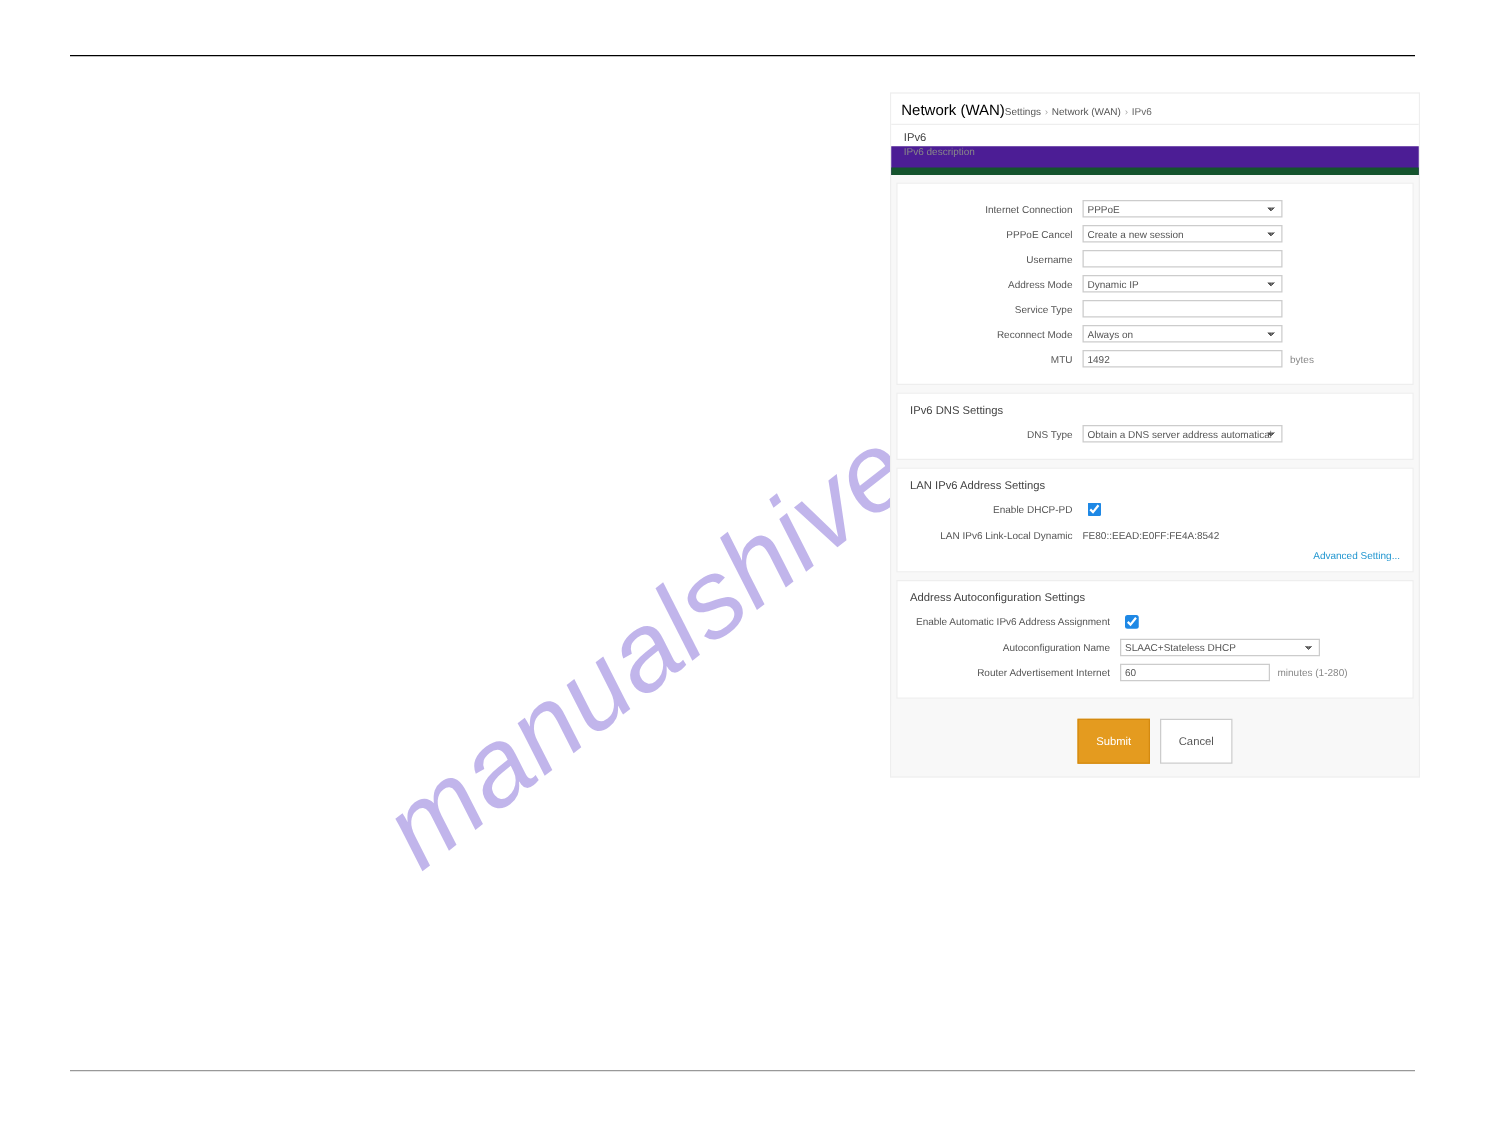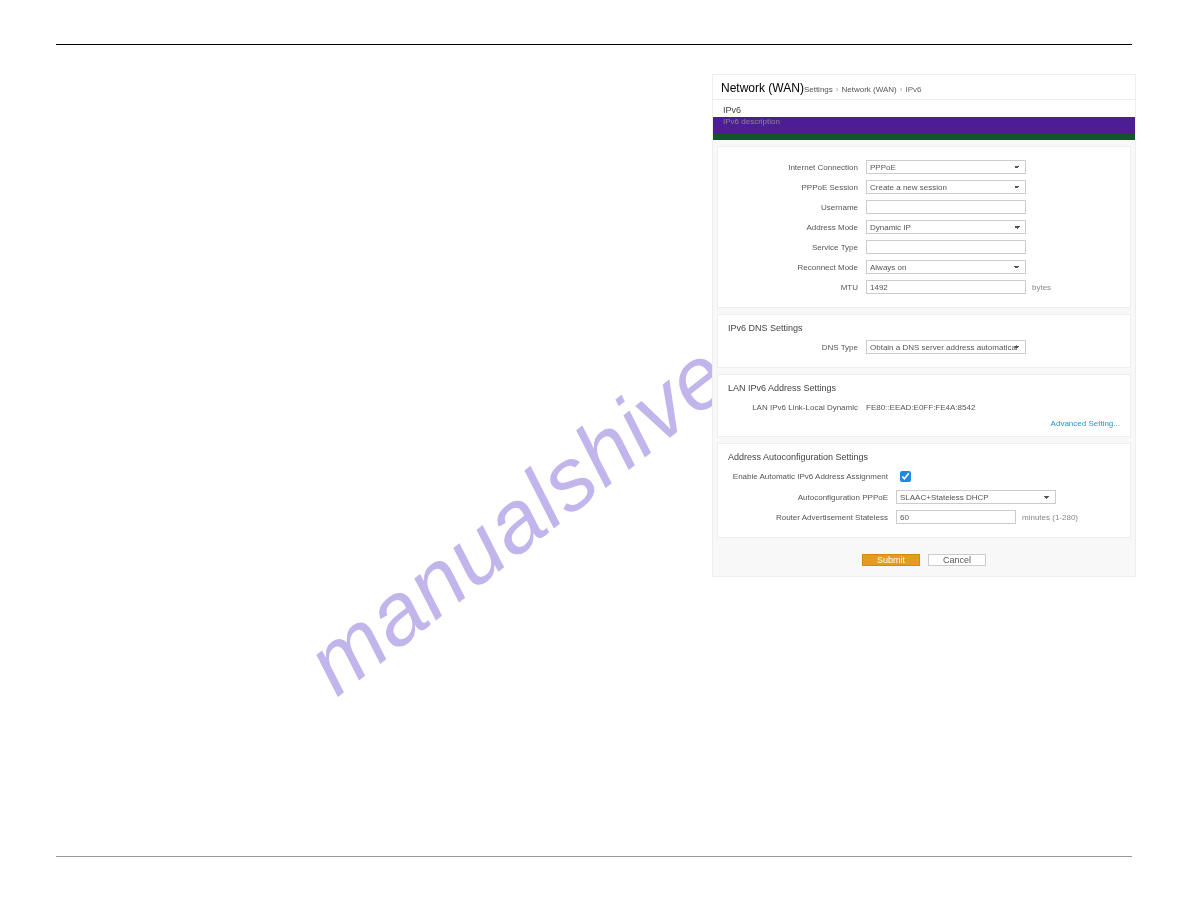--- a/index.html
+++ b/index.html
@@ -19,21 +19,21 @@
   .row{display:flex;align-items:center;margin:4px 0;min-height:16px}
   .lbl{flex:0 0 130px;text-align:right;padding-right:8px;font-size:8px;color:#555}
   .ctrl{flex:0 0 160px}
   .suffix{font-size:8px;color:#888;margin-left:6px;flex:0 0 auto}
   input[type=text],select{width:100%;box-sizing:border-box;height:14px;font-size:8px;border:1px solid #ccc;background:#fff;padding:0 3px;color:#555}
   select{appearance:none;padding-right:8px;background-image:linear-gradient(45deg,transparent 50%,#555 50%),linear-gradient(135deg,#555 50%,transparent 50%);background-position:calc(100% - 8px) 5px,calc(100% - 5px) 5px;background-size:3px 3px,3px 3px;background-repeat:no-repeat}
   .chk{width:11px;height:11px;accent-color:#1e88e5}
   .static{font-size:8px;color:#555}
   .adv{text-align:right;color:#2196d0;font-size:8px;margin-top:2px;cursor:pointer}
   .btns{display:flex;justify-content:center;gap:8px;padding:10px 0;background:#f8f8f8}
-  .btn{font-size:9px;padding:0 14px;border:1px solid #ccc;background:#fff;cursor:pointer;color:#555}
+  .btn{font-size:9px;padding:12px 14px;border:1px solid #ccc;background:#fff;cursor:pointer;color:#555}
   .btn-primary{background:#e49b1f;border-color:#d48a10;color:#fff}
   .watermark{position:absolute;left:50%;top:50%;transform:translate(-50%,-50%) rotate(-38deg);font-size:88px;font-weight:500;color:rgba(118,90,210,0.45);letter-spacing:1px;pointer-events:none;white-space:nowrap;font-style:italic}
 </style>
 </head>
 <body>
 
 <div class="page">
   <div class="hr-top"></div>
   <div class="watermark">manualshive.com</div>
 
@@ -46,21 +46,21 @@
     </div>
     <div class="sub">IPv6</div>
     <div class="sub-desc">IPv6 description</div>
 
     <div class="block">
       <div class="row">
         <div class="lbl">Internet Connection</div>
         <div class="ctrl"><select><option>PPPoE</option></select></div>
       </div>
       <div class="row">
-        <div class="lbl">PPPoE Session</div>
+        <div class="lbl">PPPoE Cancel</div>
         <div class="ctrl"><select><option>Create a new session</option></select></div>
       </div>
       <div class="row">
         <div class="lbl">Username</div>
         <div class="ctrl"><input type="text" value="" style=""></div>
       </div>
       <div class="row">
         <div class="lbl">Address Mode</div>
         <div class="ctrl"><select><option>Dynamic IP</option></select></div>
       </div>
@@ -83,38 +83,42 @@
       <div class="block-title">IPv6 DNS Settings</div>
       <div class="row">
         <div class="lbl">DNS Type</div>
         <div class="ctrl"><select><option>Obtain a DNS server address automatically</option></select></div>
       </div>
     </div>
 
     <div class="block">
       <div class="block-title">LAN IPv6 Address Settings</div>
       <div class="row">
+        <div class="lbl">Enable DHCP-PD</div>
+        <div class="ctrl"><input type="checkbox" class="chk" checked="" style=""></div>
+      </div>
+      <div class="row">
         <div class="lbl">LAN IPv6 Link-Local Dynamic</div>
         <div class="ctrl static">FE80::EEAD:E0FF:FE4A:8542</div>
       </div>
       <div class="adv">Advanced Setting...</div>
     </div>
 
     <div class="block">
       <div class="block-title">Address Autoconfiguration Settings</div>
       <div class="row">
         <div class="lbl" style="flex-basis:160px">Enable Automatic IPv6 Address Assignment</div>
         <div><input type="checkbox" class="chk" checked="" style=""></div>
       </div>
       <div class="row">
-        <div class="lbl" style="flex-basis:160px">Autoconfiguration PPPoE</div>
+        <div class="lbl" style="flex-basis:160px">Autoconfiguration Name</div>
         <div class="ctrl"><select><option>SLAAC+Stateless DHCP</option></select></div>
       </div>
       <div class="row">
-        <div class="lbl" style="flex-basis:160px">Router Advertisement Stateless</div>
+        <div class="lbl" style="flex-basis:160px">Router Advertisement Internet</div>
         <div class="ctrl" style="flex-basis:120px"><input type="text" value="60" style=""></div>
         <div class="suffix">minutes (1-280)</div>
       </div>
     </div>
 
     <div class="btns">
       <button class="btn btn-primary">Submit</button>
       <button class="btn">Cancel</button>
     </div>
   </div>

